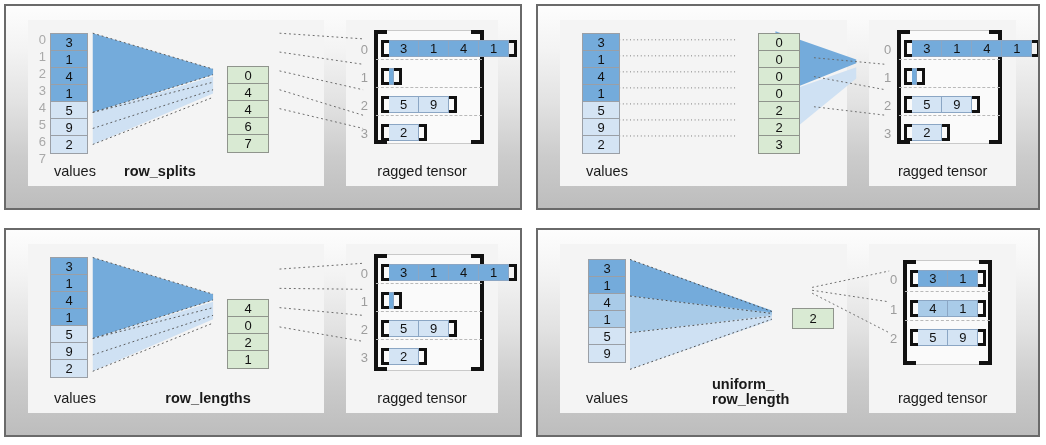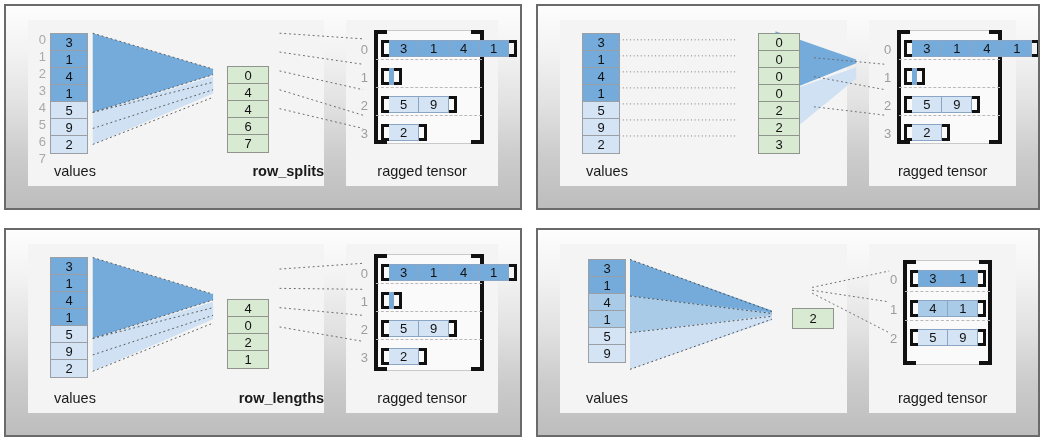--- a/index.html
+++ b/index.html
@@ -170,21 +170,21 @@
           <div class="greencol" style="left:199px;top:46px">
             <div class="gcell">0</div>
             <div class="gcell">4</div>
             <div class="gcell">4</div>
             <div class="gcell">6</div>
             <div class="gcell">7</div>
           </div>
         </div>
 
         <div class="caption" style="text-align:left;padding-left:26px">values</div>
-        <div class="caption bold" style="text-align:right;padding-left:68px">row_splits</div>
+        <div class="caption bold" style="text-align:left;padding-left:96px">row_splits</div>
       </div>
 
       <div class="box right">
         <div class="stage">
           <svg class="wires" viewBox="0 0 160 140" preserveAspectRatio="none">
             <polyline points="-70,14 18,20" fill="none" stroke="#666" stroke-width="1" stroke-dasharray="2,3"></polyline>
             <polyline points="-70,34 18,47" fill="none" stroke="#666" stroke-width="1" stroke-dasharray="2,3"></polyline>
             <polyline points="-70,54 18,74" fill="none" stroke="#666" stroke-width="1" stroke-dasharray="2,3"></polyline>
             <polyline points="-70,74 18,101" fill="none" stroke="#666" stroke-width="1" stroke-dasharray="2,3"></polyline>
             <polyline points="-70,94 18,115" fill="none" stroke="#666" stroke-width="1" stroke-dasharray="2,3"></polyline>
@@ -355,21 +355,21 @@
           </div>
 
           <div class="greencol" style="left:199px;top:55px">
             <div class="gcell">4</div>
             <div class="gcell">0</div>
             <div class="gcell">2</div>
             <div class="gcell">1</div>
           </div>
         </div>
         <div class="caption" style="text-align:left;padding-left:26px">values</div>
-        <div class="caption bold" style="text-align:right;padding-left:64px">row_lengths</div>
+        <div class="caption bold" style="text-align:center;padding-left:64px">row_lengths</div>
       </div>
 
       <div class="box right">
         <div class="stage">
           <svg class="wires" viewBox="0 0 160 140" preserveAspectRatio="none">
             <polyline points="-70,26 18,20" fill="none" stroke="#666" stroke-width="1" stroke-dasharray="2,3"></polyline>
             <polyline points="-70,46 18,47" fill="none" stroke="#666" stroke-width="1" stroke-dasharray="2,3"></polyline>
             <polyline points="-70,66 18,74" fill="none" stroke="#666" stroke-width="1" stroke-dasharray="2,3"></polyline>
             <polyline points="-70,86 18,101" fill="none" stroke="#666" stroke-width="1" stroke-dasharray="2,3"></polyline>
           </svg>
@@ -440,20 +440,22 @@
             <div class="vcell c-mid">1</div>
             <div class="vcell c-light">5</div>
             <div class="vcell c-light">9</div>
           </div>
 
           <div class="greencol single" style="left:232px;top:64px">
             <div class="gcell" style="height:19px">2</div>
           </div>
         </div>
         <div class="caption" style="text-align:left;padding-left:26px">values</div>
+        <div class="caption bold" style="text-align:left;padding-left:152px;bottom:6px">uniform_
+row_length</div>
       </div>
 
       <div class="box right">
         <div class="stage">
           <svg class="wires" viewBox="0 0 160 140" preserveAspectRatio="none">
             <polyline points="-62,45 22,28" fill="none" stroke="#666" stroke-width="1" stroke-dasharray="2,3"></polyline>
             <polyline points="-62,48 22,60" fill="none" stroke="#666" stroke-width="1" stroke-dasharray="2,3"></polyline>
             <polyline points="-62,51 22,92" fill="none" stroke="#666" stroke-width="1" stroke-dasharray="2,3"></polyline>
           </svg>
 

